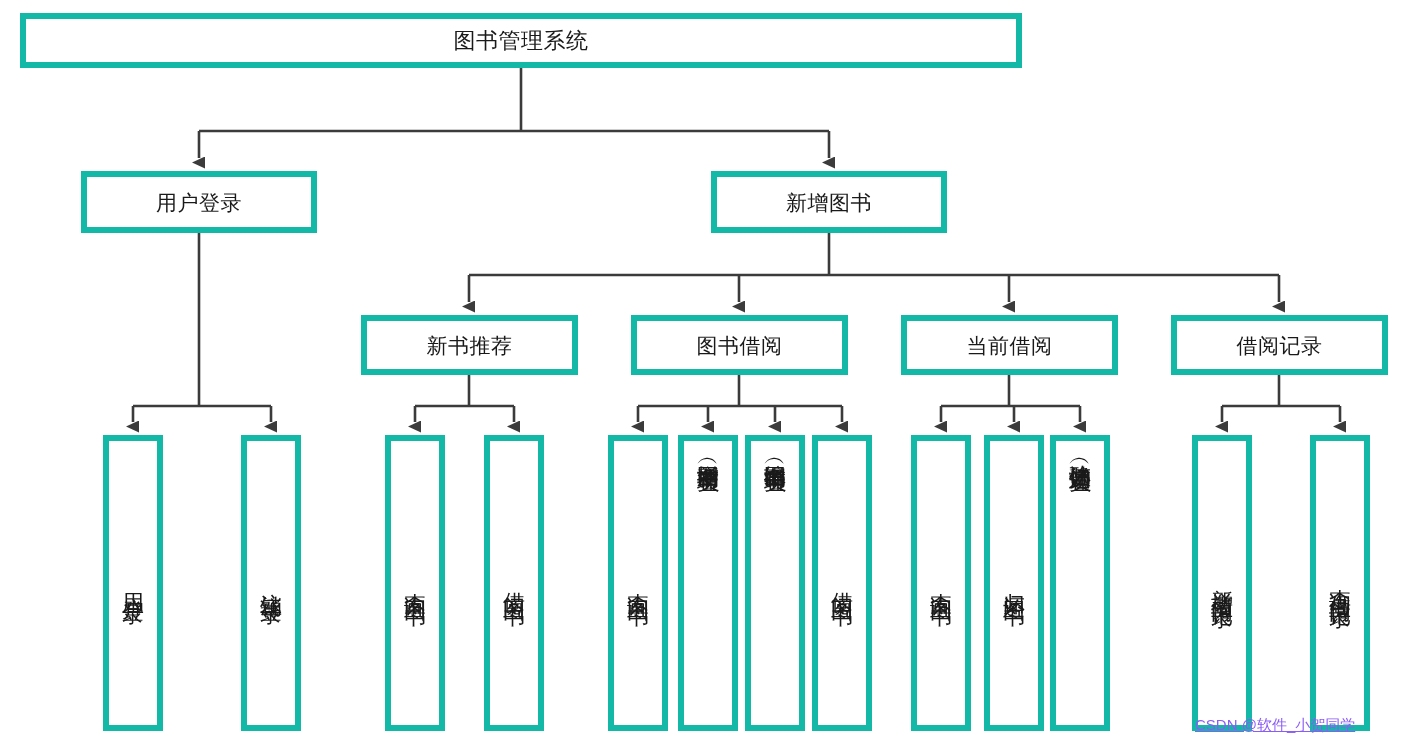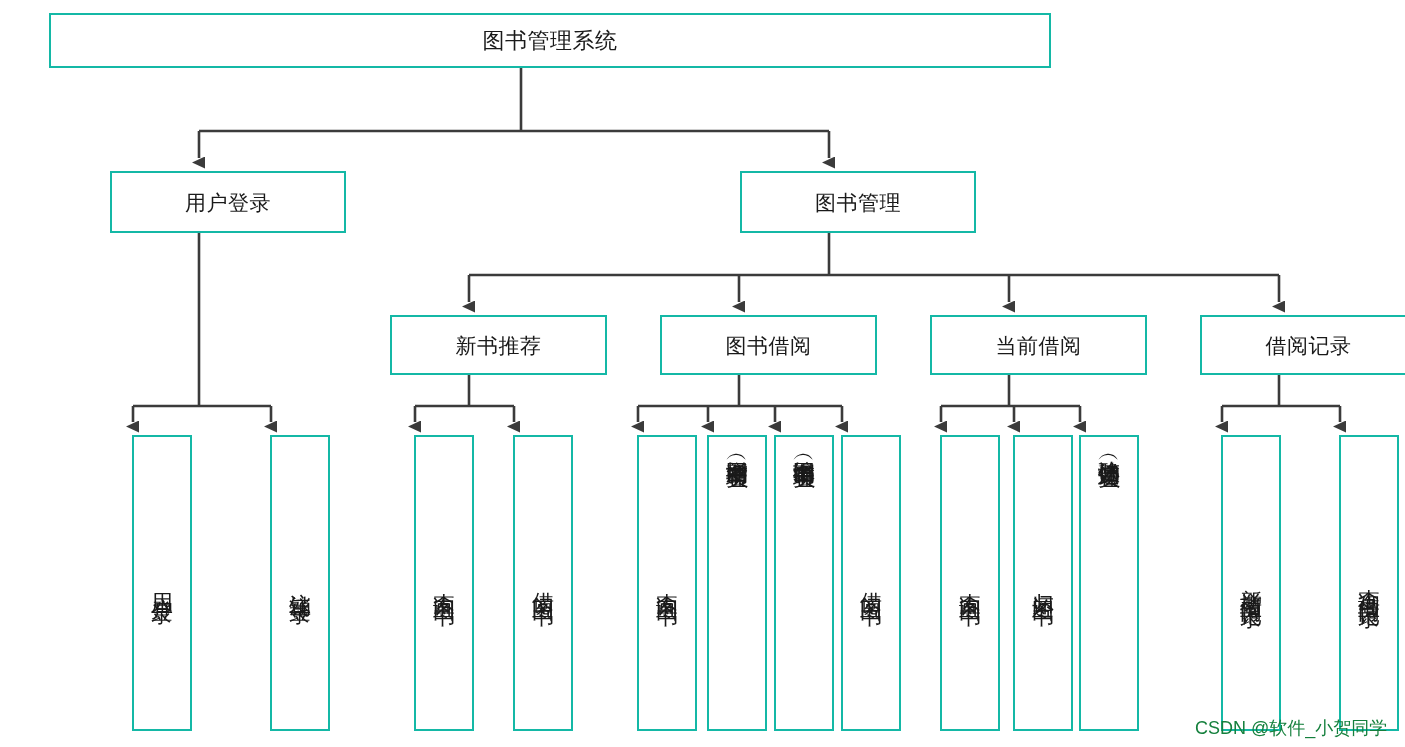--- a/index.html
+++ b/index.html
@@ -22,26 +22,25 @@
     left: 0;
     top: 0;
     width: 1405px;
     height: 747px;
     pointer-events: none;
   }
   .node {
     position: absolute;
     box-sizing: border-box;
     background: #ffffff;
-    border: 2px solid #14b8a6;
+    border: 6px solid #14b8a6;
     display: flex;
     align-items: center;
     justify-content: center;
     color: #1a1a1a;
-    margin-left: 29px;
   }
   .node .label {
     display: block;
     text-align: center;
     line-height: 1.0;
     white-space: pre;
   }
   
   .node.horiz .label {
     font-size: 21px;
@@ -65,24 +64,25 @@
   }
   .node.vert.centered {
     align-items: center;
     padding-top: 0;
   }
   .node.vert.tight .label {
     letter-spacing: 1px;
   }
   .watermark {
     position: absolute;
-    font-size: 18px;
-    color: #15803d;
+    font-size: 15px;
+    color: #8b5cf6;
     white-space: nowrap;
     user-select: none;
+    text-decoration: underline;
   }
 </style>
 </head>
 <body>
 
 <div id="canvas">
 
   <svg class="connectors" viewBox="0 0 1405 747" xmlns="http://www.w3.org/2000/svg">
     <defs>
       <marker id="arrow" markerWidth="14" markerHeight="14" refX="1.5" refY="6" orient="auto" markerUnits="userSpaceOnUse">
@@ -134,21 +134,21 @@
   </svg>
 
   <div class="node horiz root" style="left:20px; top:13px; width:1002px; height:55px;">
     <span class="label">图书管理系统</span>
   </div>
 
   <div class="node horiz" style="left:81px; top:171px; width:236px; height:62px;">
     <span class="label">用户登录</span>
   </div>
   <div class="node horiz" style="left:711px; top:171px; width:236px; height:62px;">
-    <span class="label">图书管理</span>
+    <span class="label">新增图书</span>
   </div>
 
   <div class="node horiz" style="left:631px; top:315px; width:217px; height:60px;">
     <span class="label">图书借阅</span>
   </div>
   <div class="node horiz" style="left:361px; top:315px; width:217px; height:60px;">
     <span class="label">新书推荐</span>
   </div>
   <div class="node horiz" style="left:901px; top:315px; width:217px; height:60px;">
     <span class="label">当前借阅</span>

